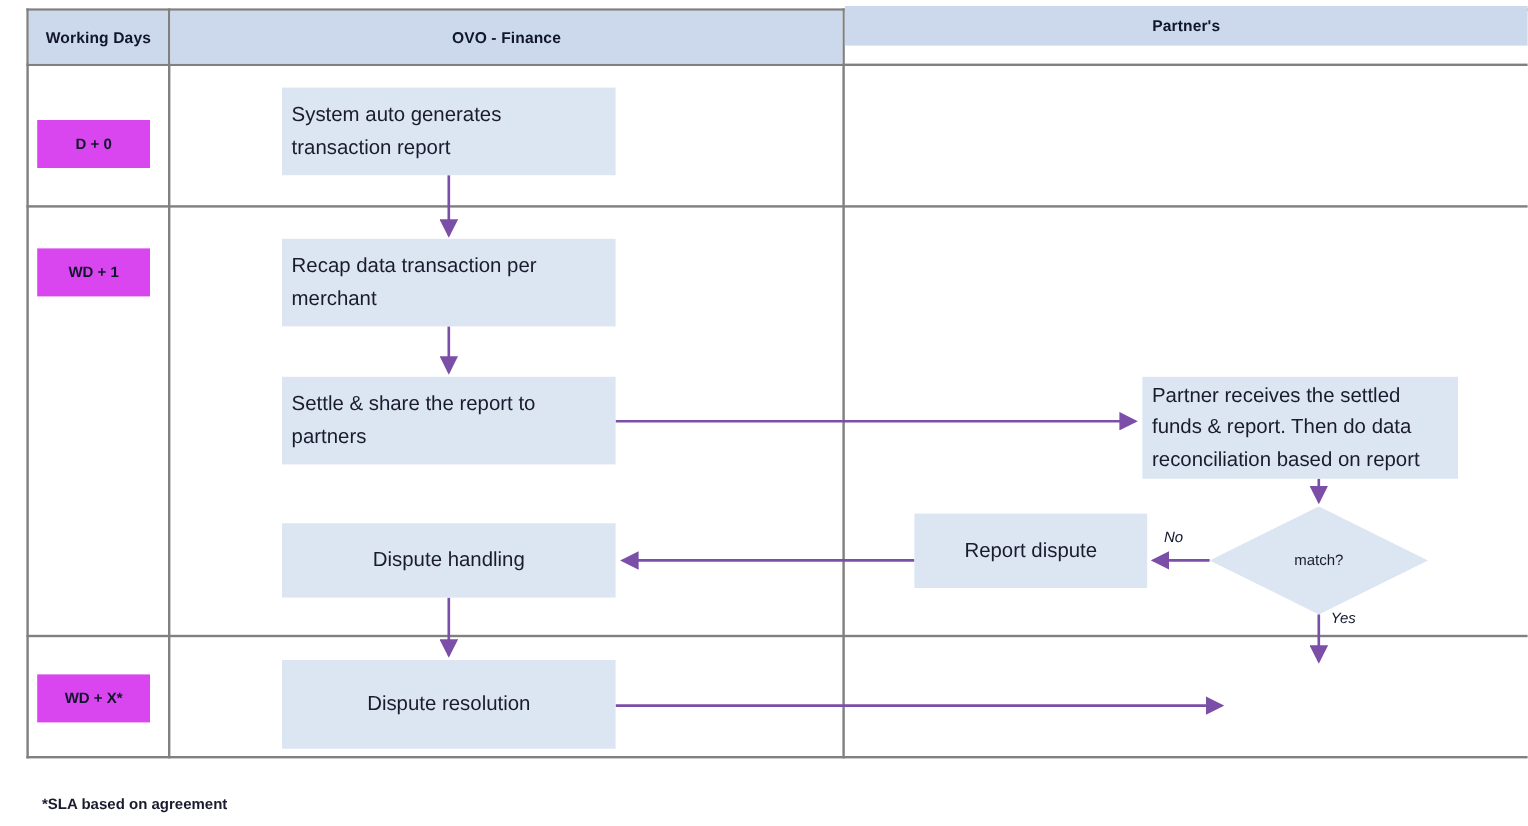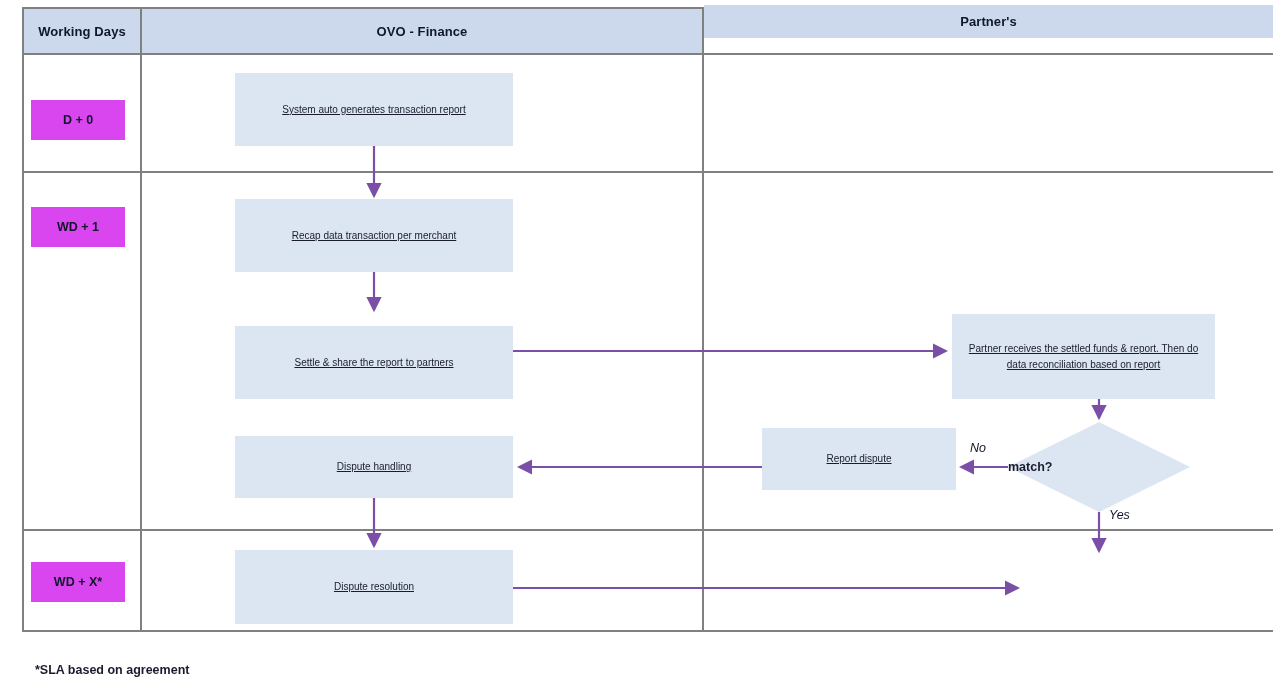--- a/index.html
+++ b/index.html
@@ -56,50 +56,49 @@
     color: #10162b;
   }
 
   
   .node {
     position: absolute;
     background: #dce6f2;
     display: flex;
     align-items: center;
     justify-content: center;
-    text-align: center;
-    font-size: 10px;
+    text-align: left;
+    font-size: 17px;
     line-height: 1.55;
     color: #1b1b2f;
     padding: 2px 8px;
     box-sizing: border-box;
-    text-decoration: underline;
   }
 
   
   .diamond-wrap {
     position: absolute;
   }
   .diamond-wrap svg {
     position: absolute;
     left: 0;
     top: 0;
     display: block;
   }
   .diamond-label {
     position: absolute;
     left: 0;
     top: 0;
     width: 100%;
     height: 100%;
     display: flex;
     align-items: center;
+    justify-content: center;
     font-size: 12.5px;
     color: #1b1b2f;
-    font-weight: bold;
   }
 
   
   #connectors {
     position: absolute;
     left: 0;
     top: 0;
     width: 1273px;
     height: 688px;
     pointer-events: none;
@@ -203,21 +202,21 @@
   </div>
 
   <div class="node" style="left:235px; top:73px; width:278px; height:73px;">
     <span>System auto generates transaction report</span>
   </div>
 
   <div class="node" style="left:235px; top:199px; width:278px; height:73px;">
     <span>Recap data transaction per merchant</span>
   </div>
 
-  <div class="node" style="left:235px; top:314px; width:278px; height:73px;margin-top:12px;">
+  <div class="node" style="left:235px; top:314px; width:278px; height:73px;">
     <span>Settle &amp; share the report to partners</span>
   </div>
 
   <div class="node" style="left:952px; top:314px; width:263px; height:85px;">
     <span>Partner receives the settled funds &amp; report. Then do data reconciliation based on report</span>
   </div>
 
   <div class="diamond-wrap" style="left:1008px; top:422px; width:182px; height:90px;">
     <svg width="182" height="90" viewBox="0 0 182 90">
       <polygon points="91,0 182,45 91,90 0,45" fill="#dce6f2"></polygon>

